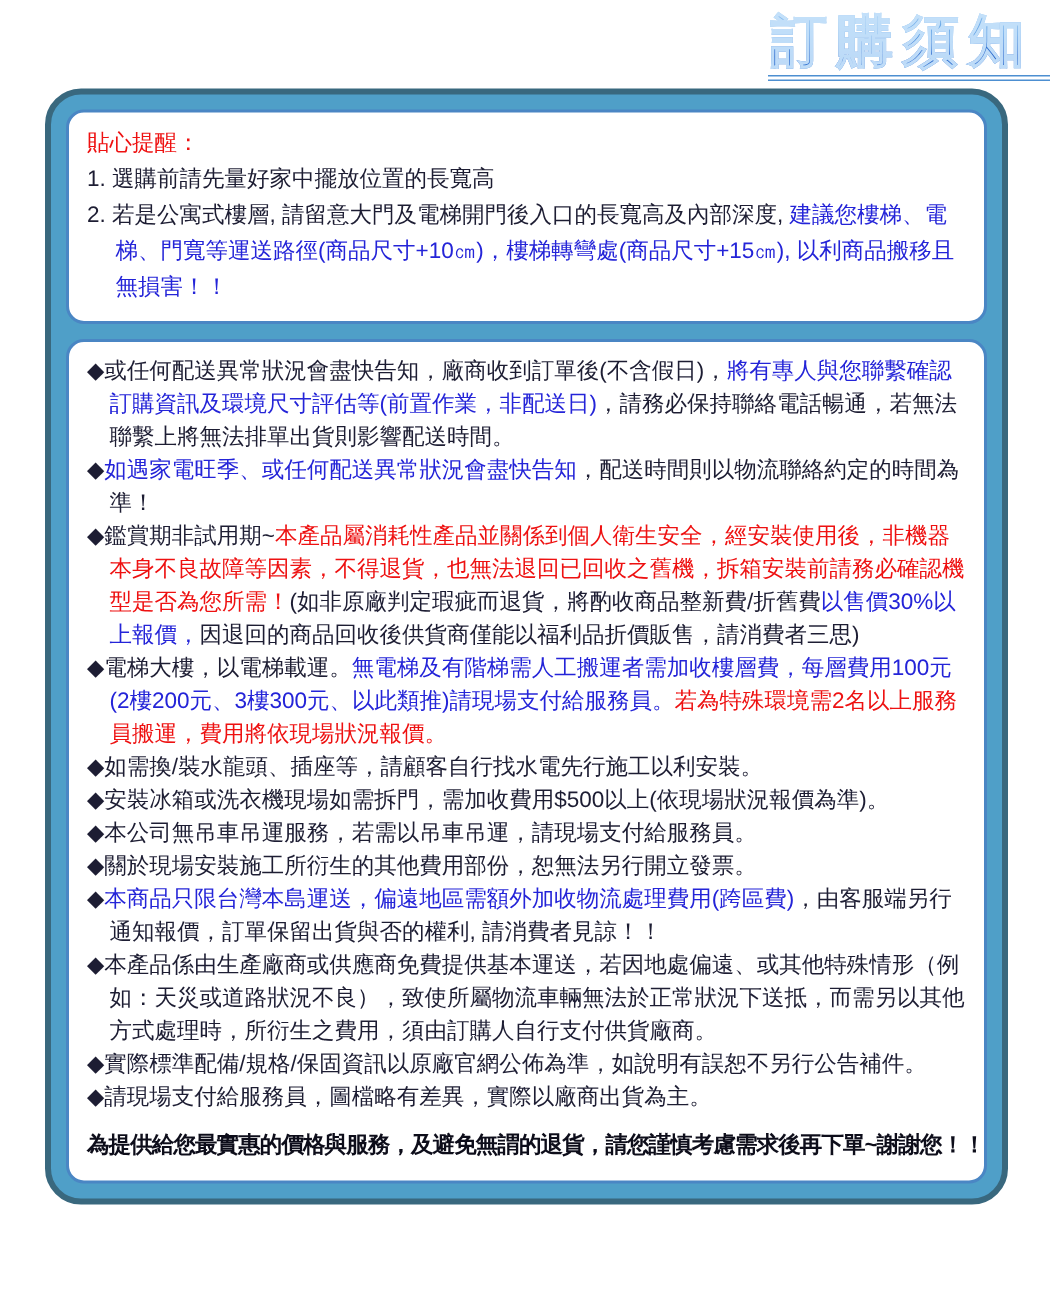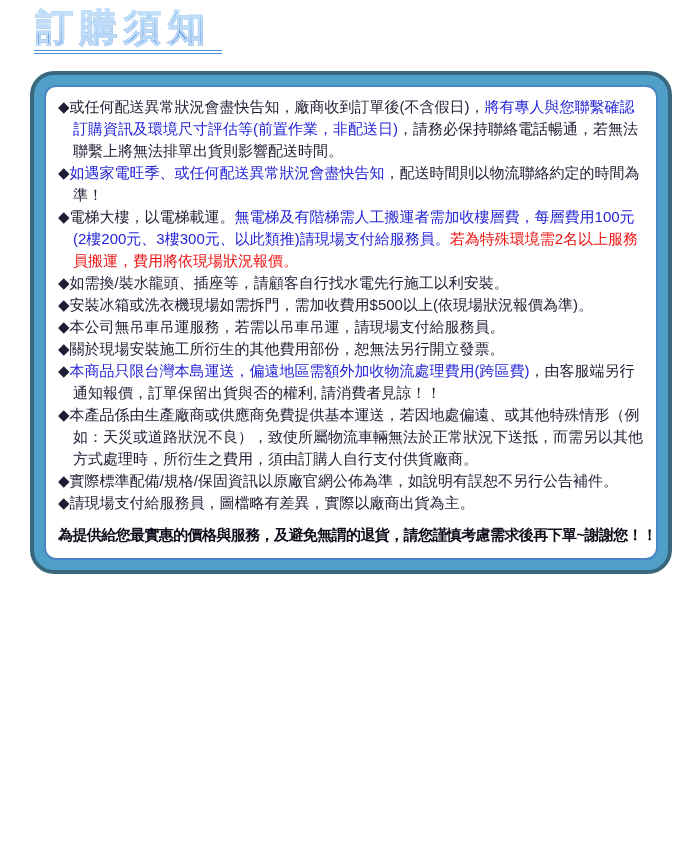--- a/index.html
+++ b/index.html
@@ -10,21 +10,21 @@
     --outer-border:#39687e;
     --card-border:#4a86c4;
     --title-blue:#2a6fd2;
   }
   *{box-sizing:border-box;}
   html,body{margin:0;padding:0;}
   body{
     width:700px;height:863px;overflow:hidden;background:#ffffff;
     font-family:"Liberation Sans","DejaVu Sans",sans-serif;
   }
-  .page-title-wrap{margin:7px 0 17px 34px;}
+  .page-title-wrap{margin:7px 0 5px 34px;text-align:right;}
   .page-title{
     display:inline-block;
     font-size:37px;font-weight:bold;letter-spacing:7px;line-height:1.12;
     color:var(--title-blue);
     padding:0 10px 2px 2px;
     border-bottom:4px double #4d8fd1;
     text-shadow:0 0 2px rgba(176,212,246,.9);
   }
   @supports ((-webkit-background-clip:text) or (background-clip:text)){
     .page-title{
@@ -69,25 +69,33 @@
 </style>
 </head>
 <body>
 
 <div class="page-title-wrap">
   <div class="page-title">訂購須知</div>
 </div>
 
 <div class="panel">
 
+  <div class="card">
+    <div class="reminder-heading">貼心提醒：</div>
+    <div id="reminder-list">
+        <div class="reminder-item"><span class="seg-dark">1. 選購前請先量好家中擺放位置的長寬高</span></div>
+        <div class="reminder-item"><span class="seg-dark">2. 若是公寓式樓層, 請留意大門及電梯開門後入口的長寬高及內部深度, </span><span class="seg-blue">建議您樓梯、電梯、門寬等運送路徑(商品尺寸+10㎝)，樓梯轉彎處(商品尺寸+15㎝), 以利商品搬移且無損害！！</span></div>
+      </div>
+  </div>
 
   <div class="card">
     <div id="bullet-list">
         <div class="bullet"><span class="marker">◆</span><span class="seg-dark">或任何配送異常狀況會盡快告知，廠商收到訂單後(不含假日)，</span><span class="seg-blue">將有專人與您聯繫確認訂購資訊及環境尺寸評估等(前置作業，非配送日)</span><span class="seg-dark">，請務必保持聯絡電話暢通，若無法聯繫上將無法排單出貨則影響配送時間。</span></div>
         <div class="bullet"><span class="marker">◆</span><span class="seg-blue">如遇家電旺季、或任何配送異常狀況會盡快告知</span><span class="seg-dark">，配送時間則以物流聯絡約定的時間為準！</span></div>
+        <div class="bullet"><span class="marker">◆</span><span class="seg-dark">鑑賞期非試用期~</span><span class="seg-red">本產品屬消耗性產品並關係到個人衛生安全，經安裝使用後，非機器本身不良故障等因素，不得退貨，也無法退回已回收之舊機，拆箱安裝前請務必確認機型是否為您所需！</span><span class="seg-dark">(如非原廠判定瑕疵而退貨，將酌收商品整新費/折舊費</span><span class="seg-blue">以售價30%以上報價，</span><span class="seg-dark">因退回的商品回收後供貨商僅能以福利品折價販售，請消費者三思)</span></div>
         <div class="bullet"><span class="marker">◆</span><span class="seg-dark">電梯大樓，以電梯載運。</span><span class="seg-blue">無電梯及有階梯需人工搬運者需加收樓層費，每層費用100元(2樓200元、3樓300元、以此類推)請現場支付給服務員。</span><span class="seg-red">若為特殊環境需2名以上服務員搬運，費用將依現場狀況報價。</span></div>
         <div class="bullet"><span class="marker">◆</span><span class="seg-dark">如需換/裝水龍頭、插座等，請顧客自行找水電先行施工以利安裝。</span></div>
         <div class="bullet"><span class="marker">◆</span><span class="seg-dark">安裝冰箱或洗衣機現場如需拆門，需加收費用$500以上(依現場狀況報價為準)。</span></div>
         <div class="bullet"><span class="marker">◆</span><span class="seg-dark">本公司無吊車吊運服務，若需以吊車吊運，請現場支付給服務員。</span></div>
         <div class="bullet"><span class="marker">◆</span><span class="seg-dark">關於現場安裝施工所衍生的其他費用部份，恕無法另行開立發票。</span></div>
         <div class="bullet"><span class="marker">◆</span><span class="seg-blue">本商品只限台灣本島運送，偏遠地區需額外加收物流處理費用(跨區費)</span><span class="seg-dark">，由客服端另行通知報價，訂單保留出貨與否的權利, 請消費者見諒！！</span></div>
         <div class="bullet"><span class="marker">◆</span><span class="seg-dark">本產品係由生產廠商或供應商免費提供基本運送，若因地處偏遠、或其他特殊情形（例如：天災或道路狀況不良），致使所屬物流車輛無法於正常狀況下送抵，而需另以其他方式處理時，所衍生之費用，須由訂購人自行支付供貨廠商。</span></div>
         <div class="bullet"><span class="marker">◆</span><span class="seg-dark">實際標準配備/規格/保固資訊以原廠官網公佈為準，如說明有誤恕不另行公告補件。</span></div>
         <div class="bullet"><span class="marker">◆</span><span class="seg-dark">請現場支付給服務員，圖檔略有差異，實際以廠商出貨為主。</span></div>
       </div>

